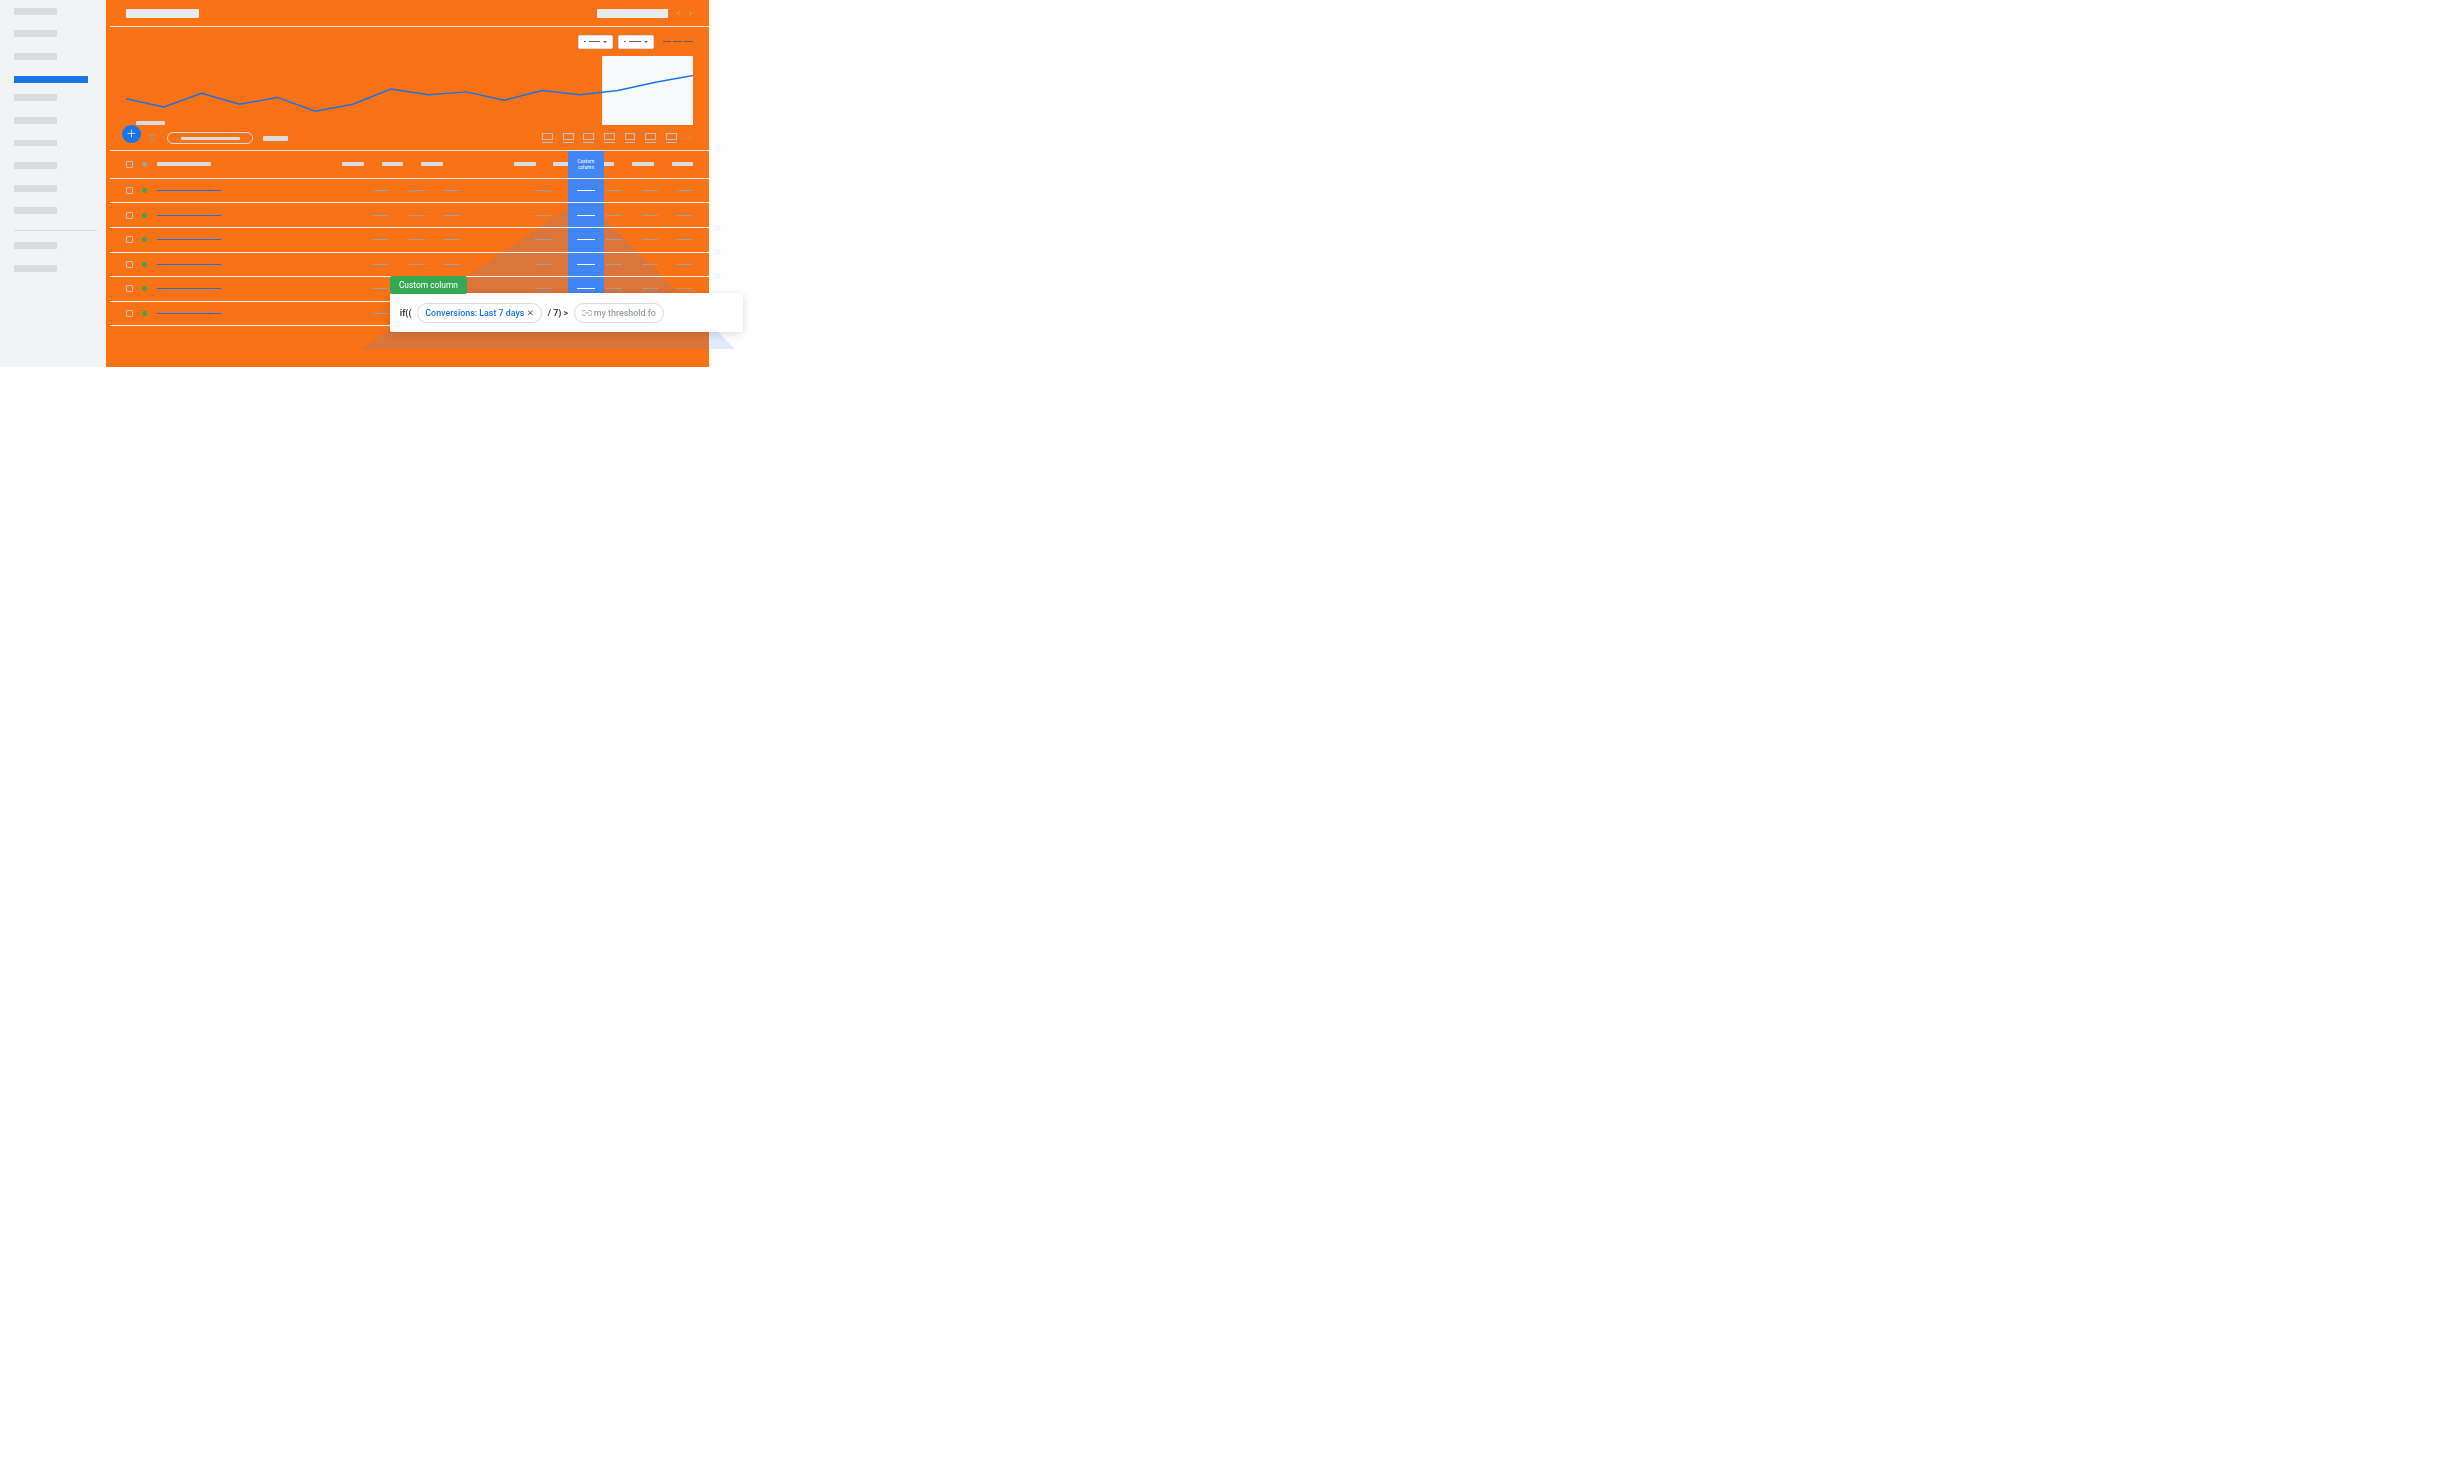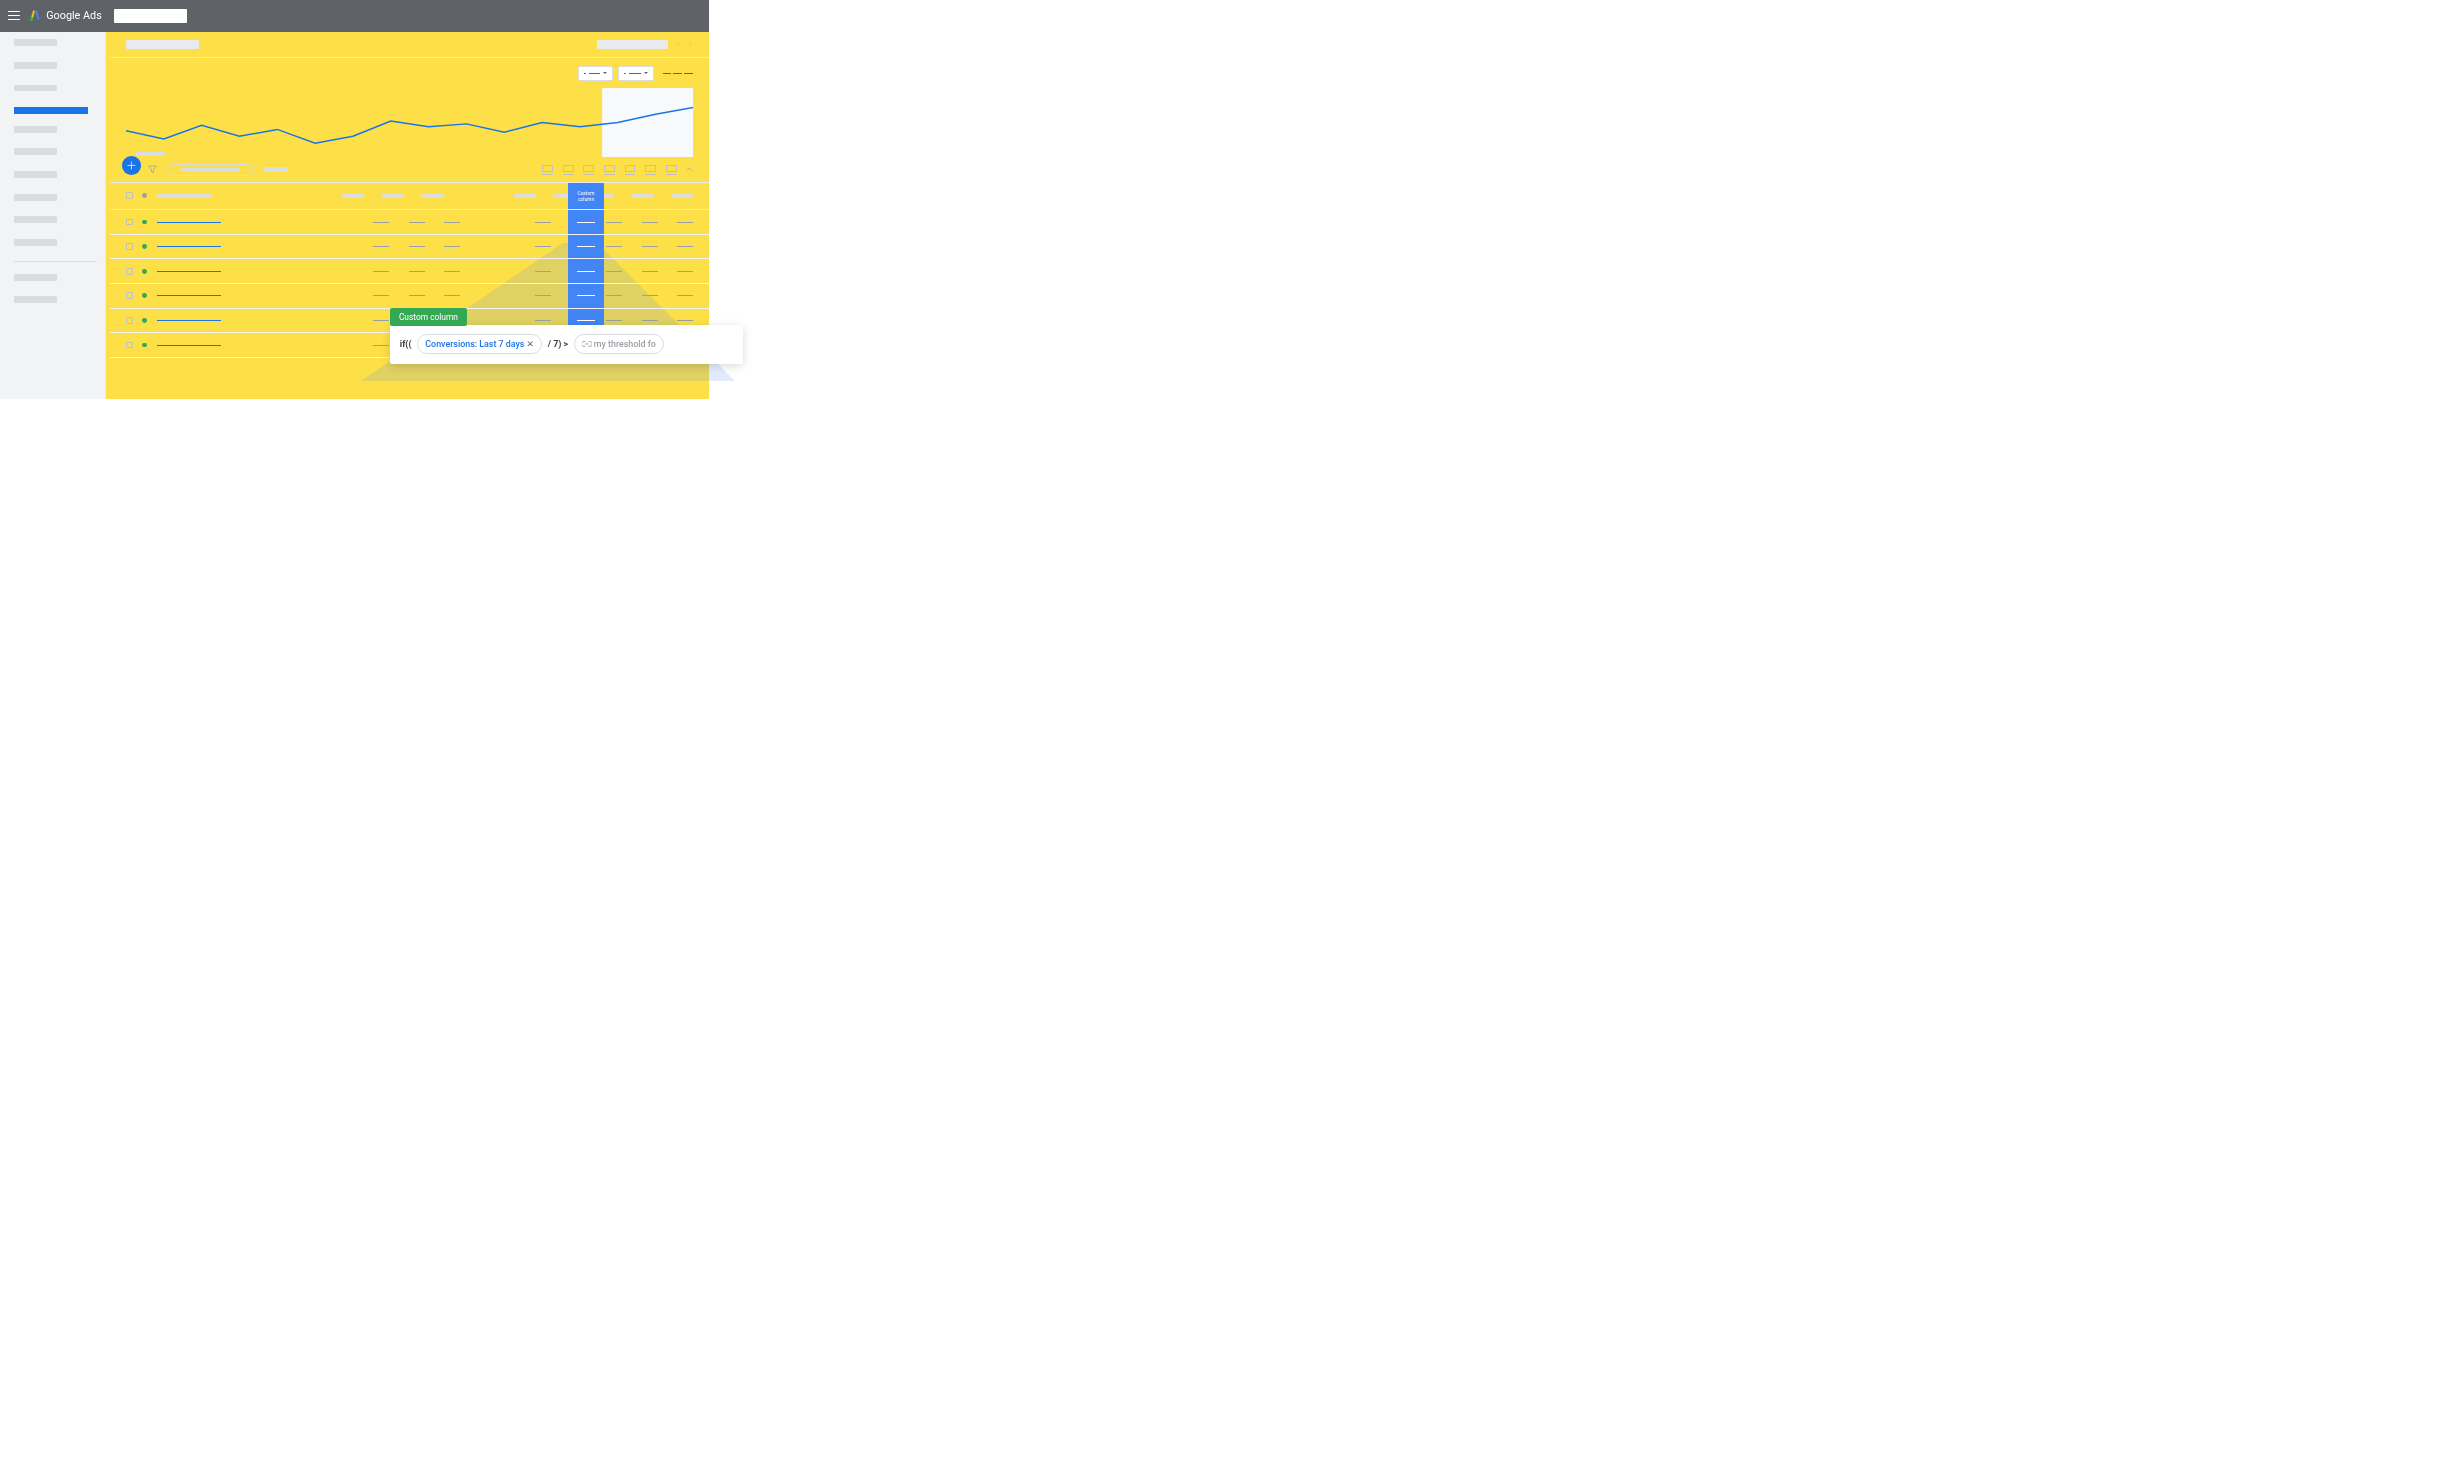--- a/index.html
+++ b/index.html
@@ -16,21 +16,21 @@
 .search-box { width: 73px; height: 13.8px; background: #fff; border-radius: 1px; margin-left: 3.9px; }
 
 
 .main { display: flex; height: 367px; }
 .sidebar { width: 106px; background: #f1f3f4; padding: 7.9px 0; border-right: 0.5px solid #e8eaed; }
 .side-item { height: 10.8px; margin: 0 7.9px 11.8px 13.8px; }
 .side-bar-placeholder { width: 43px; height: 6.9px; background: #dadce0; border-radius: 1px; }
 .side-item.active { background: #1a73e8; height: 6.9px; margin-left: 13.8px; margin-right: 17.7px; width: 74px; }
 .side-divider { height: 0.5px; background: #dadce0; margin: 3.9px 7.9px 11.8px 13.8px; }
 
-.content { flex: 1; position: relative; background: #fde047; padding-left: 4px; }
+.content { flex: 1; position: relative; background: #f97316; padding-left: 4px; }
 
 
 .content-header { padding: 8.9px 15.8px 7.9px 15.8px; display: flex; justify-content: space-between; align-items: center; border-bottom: 0.5px solid #e8eaed; }
 .ch-left-ph { width: 73px; height: 8.9px; background: #e8eaed; border-radius: 1px; }
 .ch-right { display: flex; align-items: center; gap: 7.9px; }
 .ch-right-ph { width: 71px; height: 8.9px; background: #e8eaed; border-radius: 1px; }
 .chevron { width: 4.9px; height: 4.9px; color: #9aa0a6; }
 
 
 .chart-area { position: relative; height: 98px; padding: 7.9px 15.8px 0 15.8px; }
@@ -93,36 +93,20 @@
 
 .col-spacer { flex: 1; }
 .hdr-cols { display: flex; gap: 17.7px; position: absolute; right: 15.8px; }
 .row-cols { display: flex; gap: 19.7px; position: absolute; right: 15.8px; }
 </style>
 </head>
 <body>
 
 <div class="app">
 
-  <div class="header">
-    <div class="hamburger">
-      <span></span>
-        <span></span>
-        <span></span>
-    </div>
-    <div class="logo-wrap">
-      <svg class="ads-logo" viewBox="0 0 40 40">
-        <path d="M 16 4 L 8 32 L 14 34 L 22 6 Z" fill="#fbbc04"></path>
-        <path d="M 22 6 L 30 34 L 36 32 L 28 4 Z" fill="#4285f4"></path>
-        <circle cx="11" cy="32" r="6" fill="#34a853"></circle>
-      </svg>
-      <span class="logo-text">Google Ads</span>
-    </div>
-    <div class="search-box"></div>
-  </div>
 
   <div class="main">
 
     <div class="sidebar">
       <div class="side-item">
           <div class="side-bar-placeholder"></div>
         </div>
       <div class="side-item">
           <div class="side-bar-placeholder"></div>
         </div>

